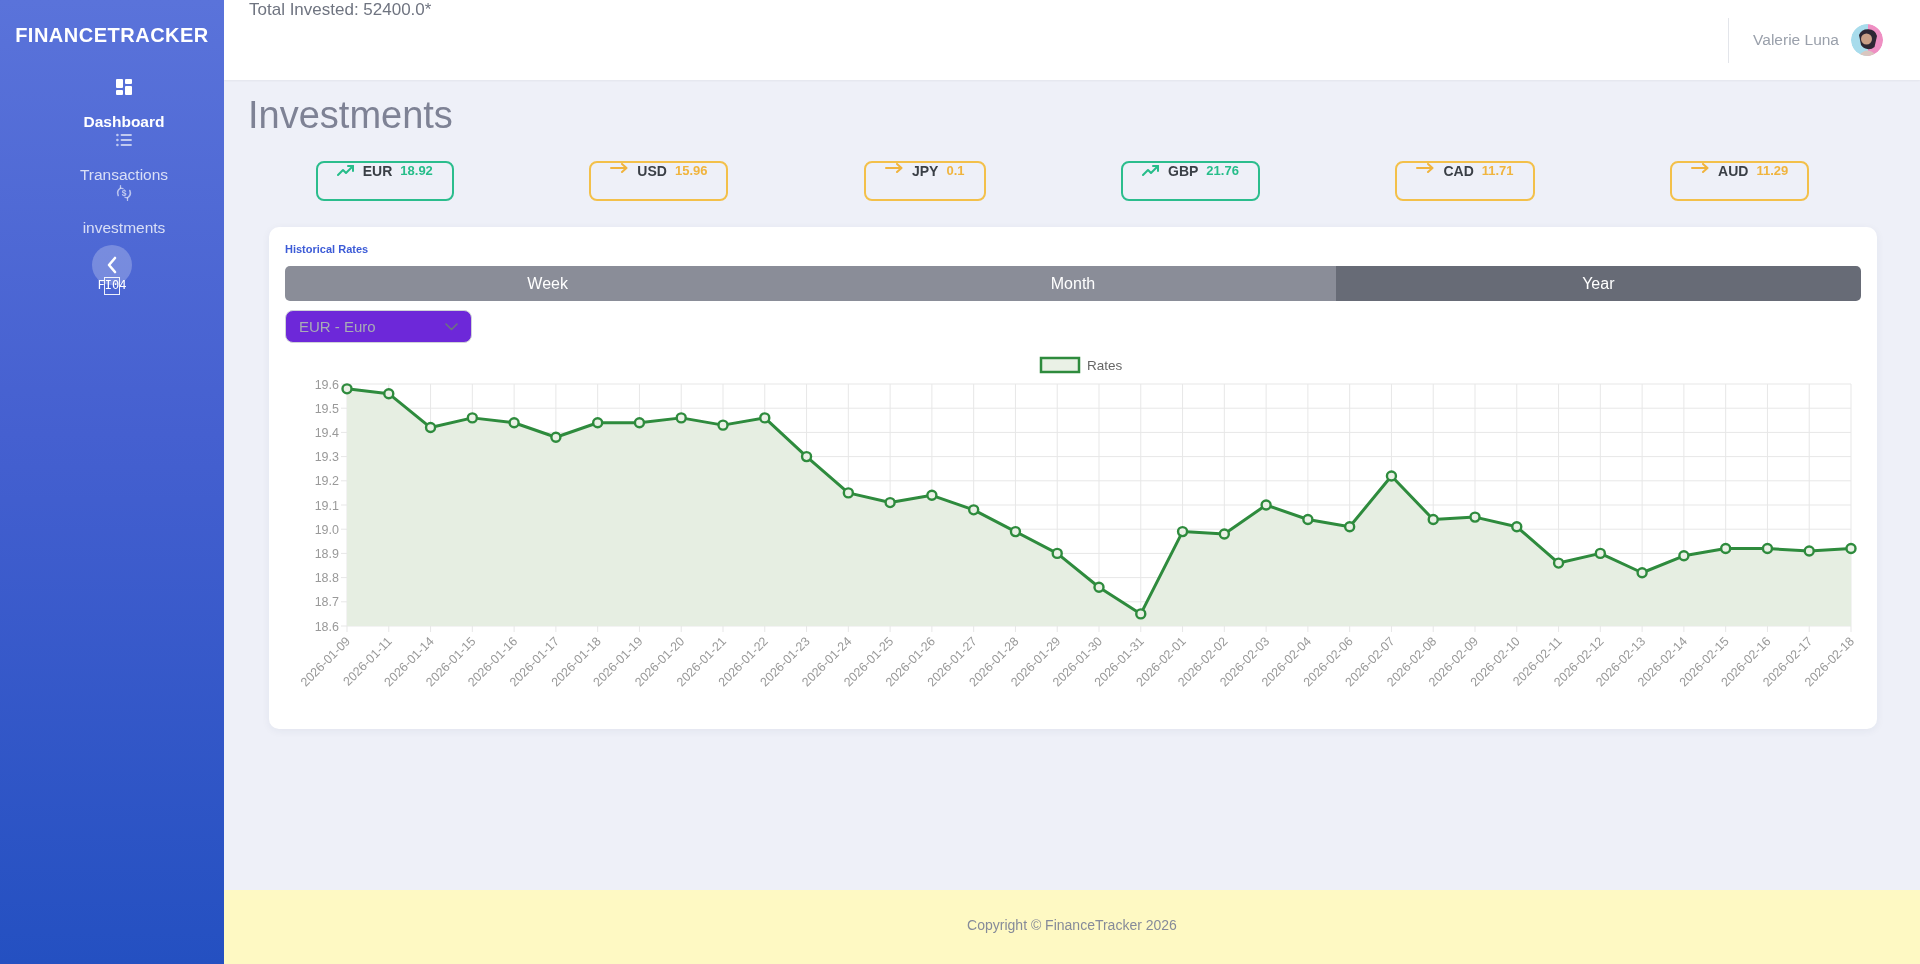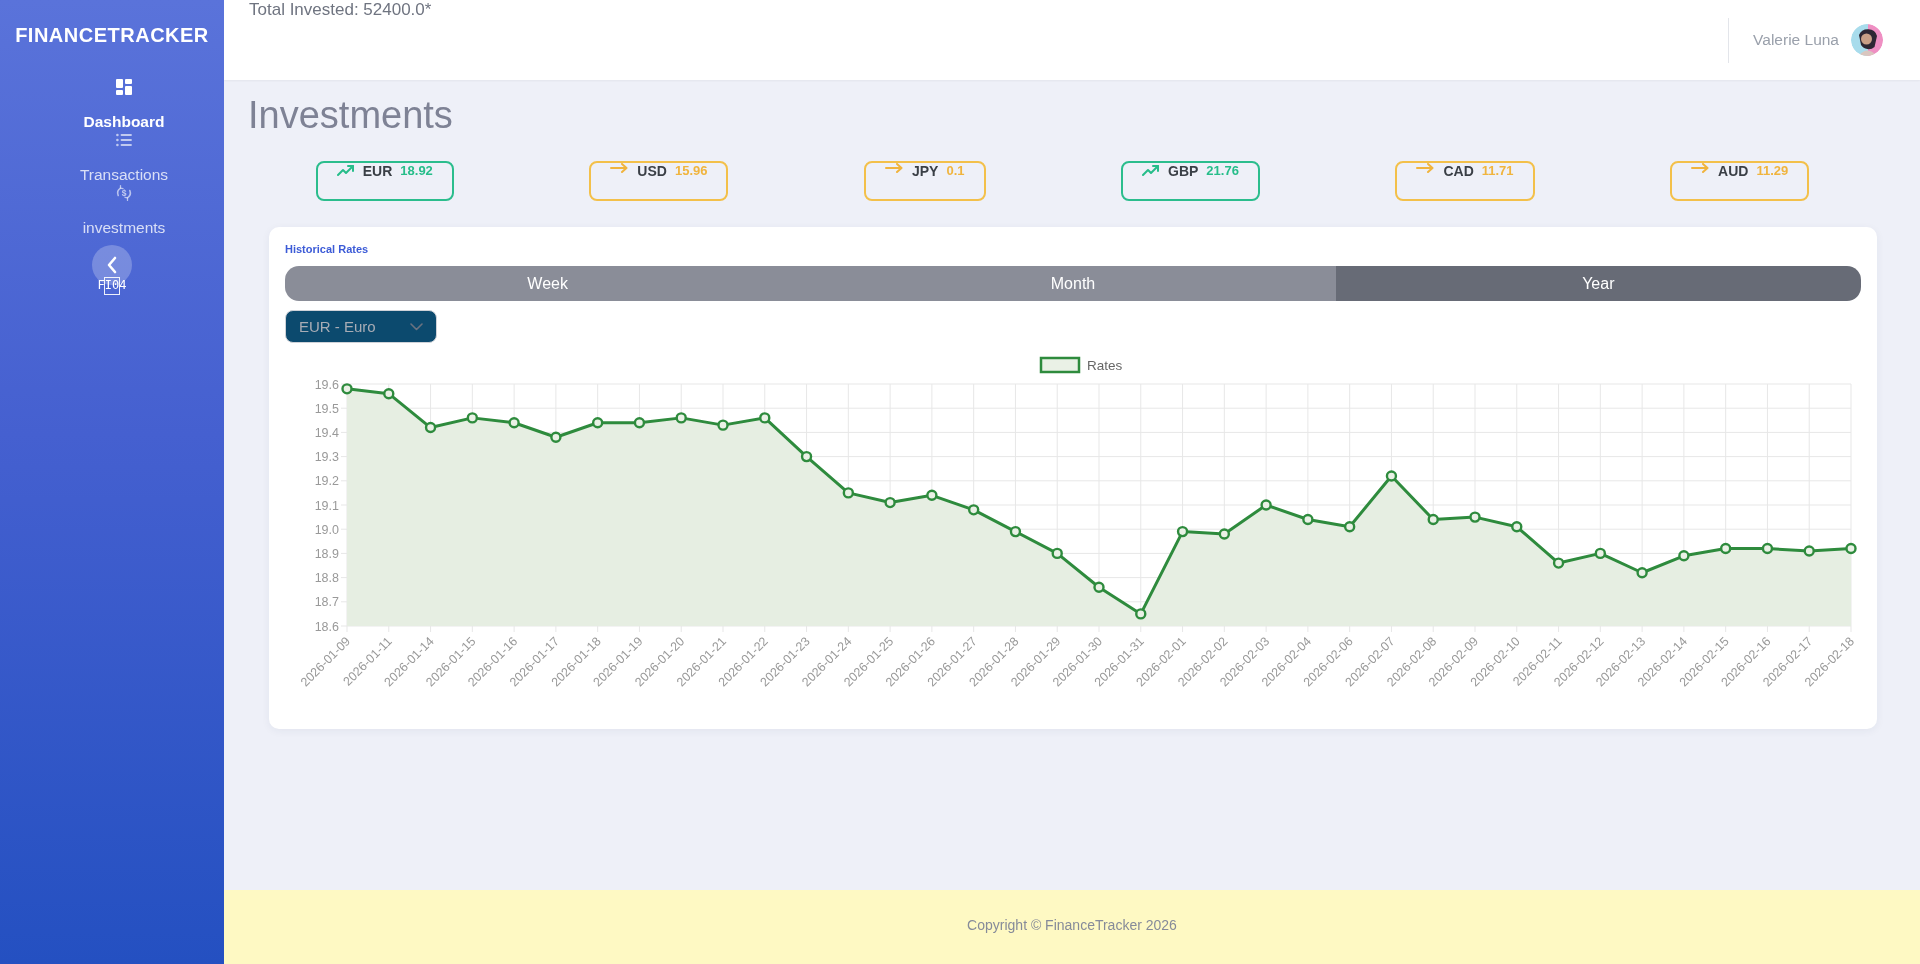--- a/index.html
+++ b/index.html
@@ -46,26 +46,26 @@
   .chip .ticon { display:block; }
   .chip .code { font-size:14px; font-weight:700; color:#3a3f46; }
   .chip .val  { font-size:13px; font-weight:700; }
   .chip.green { border-color:#2bbd8d; } .chip.green .val, .chip.green .ticon { color:#26bd8a; }
   .chip.amber { border-color:#f3c04a; } .chip.amber .val, .chip.amber .ticon { color:#f0b43e; }
 
   
   .card { margin:26px 43px 0 45px; height:502px; background:#fff; border-radius:10px;
           box-shadow:0 2px 8px rgba(40,50,90,.06); padding:14px 16px; }
   .card-title { color:#3c5bd7; font-size:11px; font-weight:700; margin:2px 0 11px 0; }
-  .tabs { display:flex; border-radius:14px; overflow:hidden; height:35px; }
+  .tabs { display:flex; border-radius:5px; overflow:hidden; height:35px; }
   .tab { flex:1; border:none; background:#8a8d98; color:#fff; font-size:16px;
          font-family:inherit; cursor:pointer; }
   .tab.active { background:#676b76; }
-  .select { margin-top:9px; width:152px; height:33px; border:1px solid #cfd2d8; border-radius:8px;
-            background:#0c4a6e; display:flex; align-items:center; justify-content:space-between;
+  .select { margin-top:9px; width:187px; height:33px; border:1px solid #cfd2d8; border-radius:8px;
+            background:#6d28d9; display:flex; align-items:center; justify-content:space-between;
             padding:0 13px; color:#a8acb5; font-size:15px; cursor:pointer; }
   .chart-wrap { margin-top:12px; }
   svg text { font-family:"Liberation Sans", sans-serif; }
 
   .footer { height:74px; background:#fef9c3; text-align:center; padding-top:27px;
             font-size:14px; color:#868b99; }
 </style>
 </head>
 <body>
 

